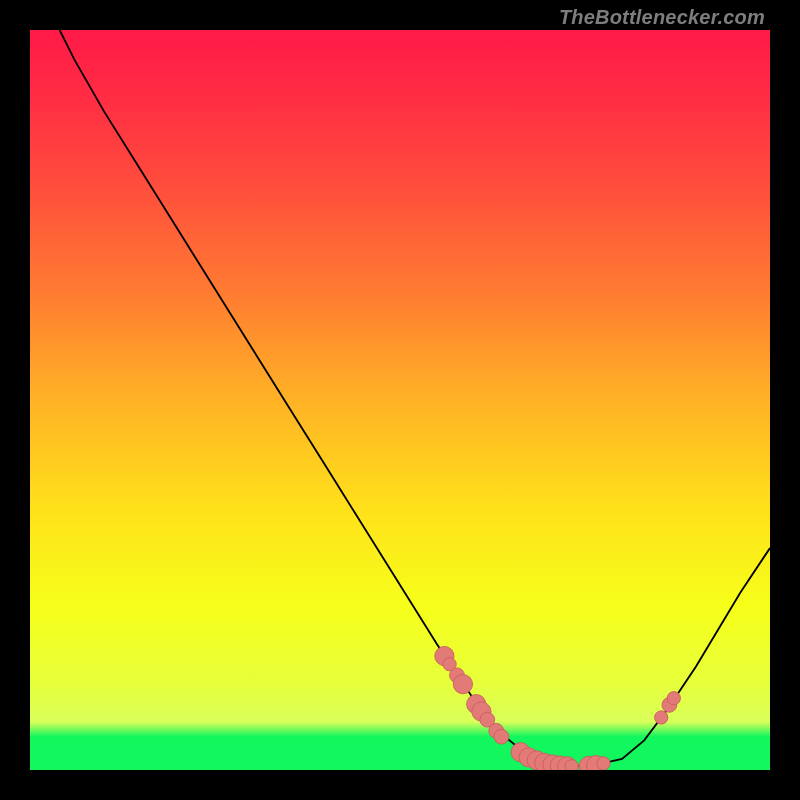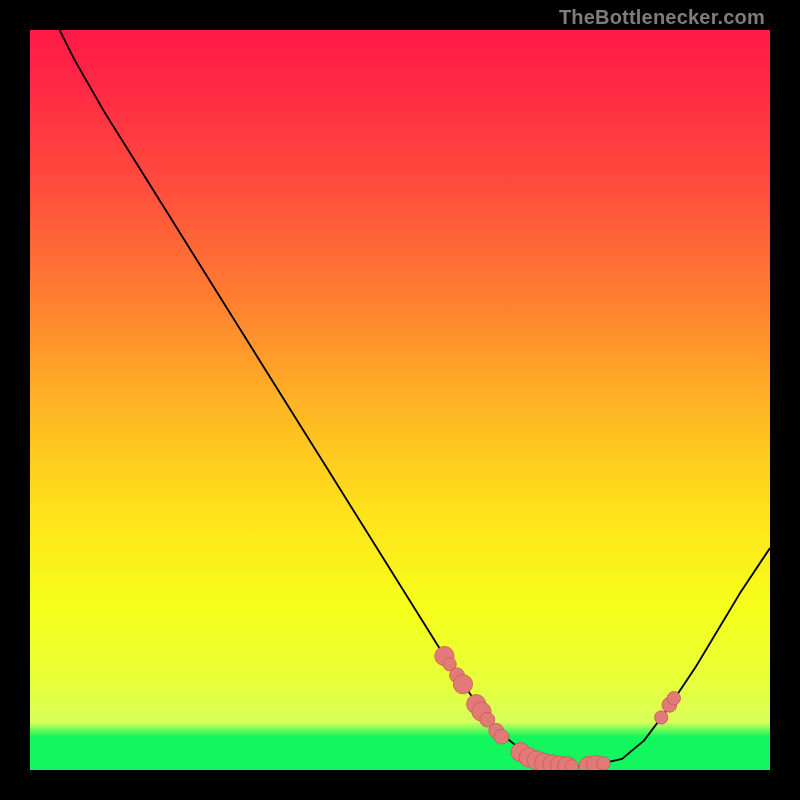--- a/index.html
+++ b/index.html
@@ -37,20 +37,21 @@
     height: 100%;
   }
   .attribution {
     position: absolute;
     right: 35px;
     top: 6px;
     font-family: Arial, Helvetica, sans-serif;
     font-size: 20px;
     font-weight: bold;
     letter-spacing: 0.2px;
+    font-style: italic;
   }
 </style>
 </head>
 <body>
 
 <div class="container">
 
   <div class="attribution" style="color: rgb(125, 125, 125);">TheBottlenecker.com</div>
 
   <div class="plot-area">

